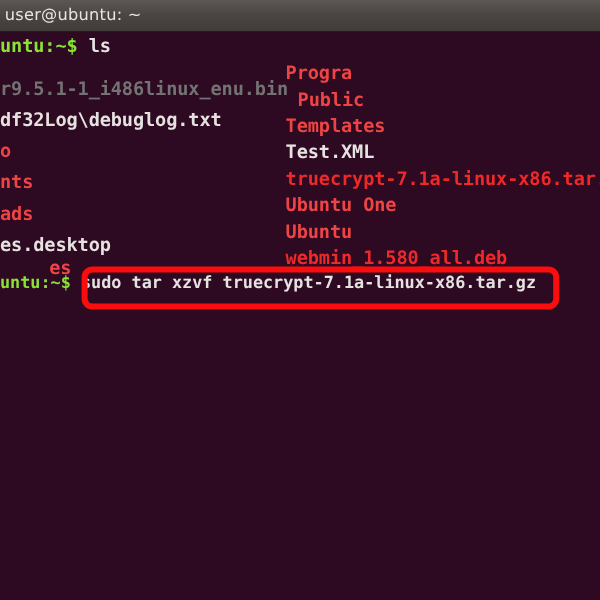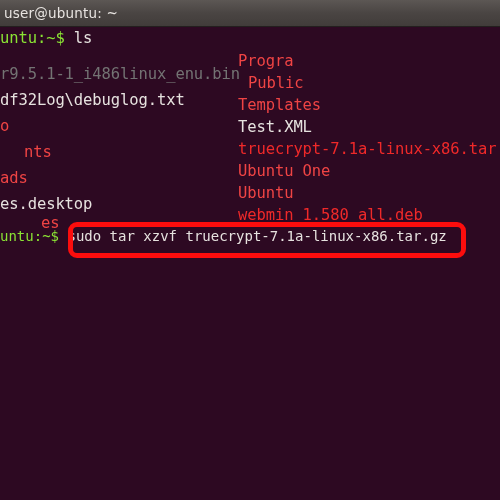--- a/index.html
+++ b/index.html
@@ -38,20 +38,21 @@
   }
 
   
   #terminal {
     position: absolute;
     left: 0; top: 27px;
     width: 500px;
     height: 473px;
     background: #2d0922;
     overflow: hidden;
+    font-weight: bold;
   }
   .line {
     position: absolute;
     white-space: pre;
     font-size: 15.5px;
     line-height: 17px;
     letter-spacing: -0.1px;
   }
 
   
@@ -94,21 +95,21 @@
     <div id="titlebar-text">user@ubuntu: ~</div>
   </div>
 
   <div id="terminal">
 
     <div class="line prompt-grp" style="left:0px; top:3px;"><span class="c-prompt">untu:~$</span><span class="c-white"> </span><span class="c-white">ls</span></div>
 
     <div class="line c-green" style="left:0px; top:39px;">r9.5.1-1_i486linux_enu.bin</div>
     <div class="line c-white" style="left:0px; top:65px;">df32Log\debuglog.txt</div>
     <div class="line c-blue" style="left:0px; top:91px;">o</div>
-    <div class="line c-blue" style="left:0px; top:117px;padding-left:24px;">nts</div>
+    <div class="line c-blue" style="left:0px; top:117px;">nts</div>
     <div class="line c-blue" style="left:0px; top:143px;">ads</div>
     <div class="line c-white" style="left:0px; top:169px;">es.desktop</div>
     <div class="line c-white" style="left:0px; top:195px;"></div>
     <div class="line c-blue" style="left:0px; top:188px;margin-left:41px;">es</div>
 
     <div class="line c-blue" style="left:238px; top:26px;">Progra</div>
     <div class="line c-blue" style="left:232px; top:48px;margin-left:16px;">Public</div>
     <div class="line c-blue" style="left:238px; top:70px;">Templates</div>
     <div class="line c-white" style="left:238px; top:92px;">Test.XML</div>
     <div class="line c-red" style="left:238px; top:114px;">truecrypt-7.1a-linux-x86.tar.gz</div>

